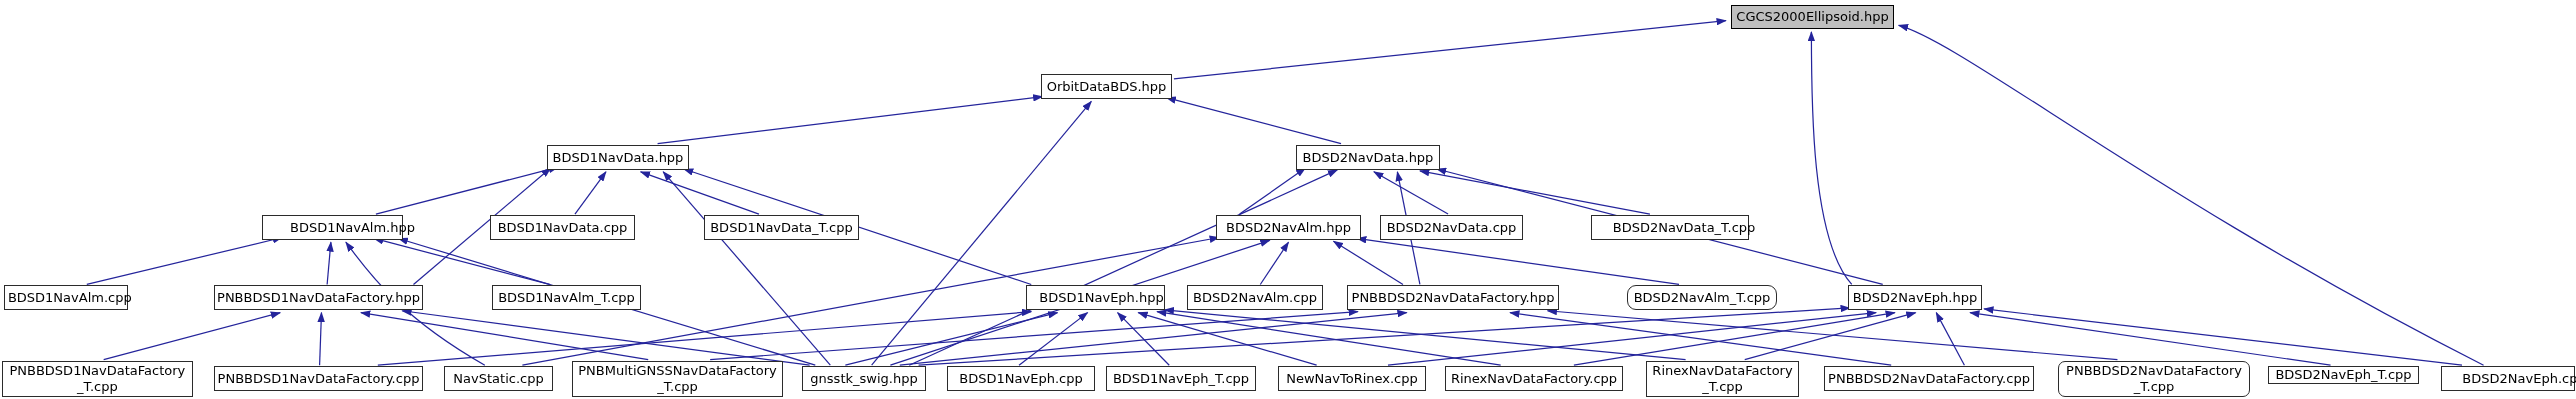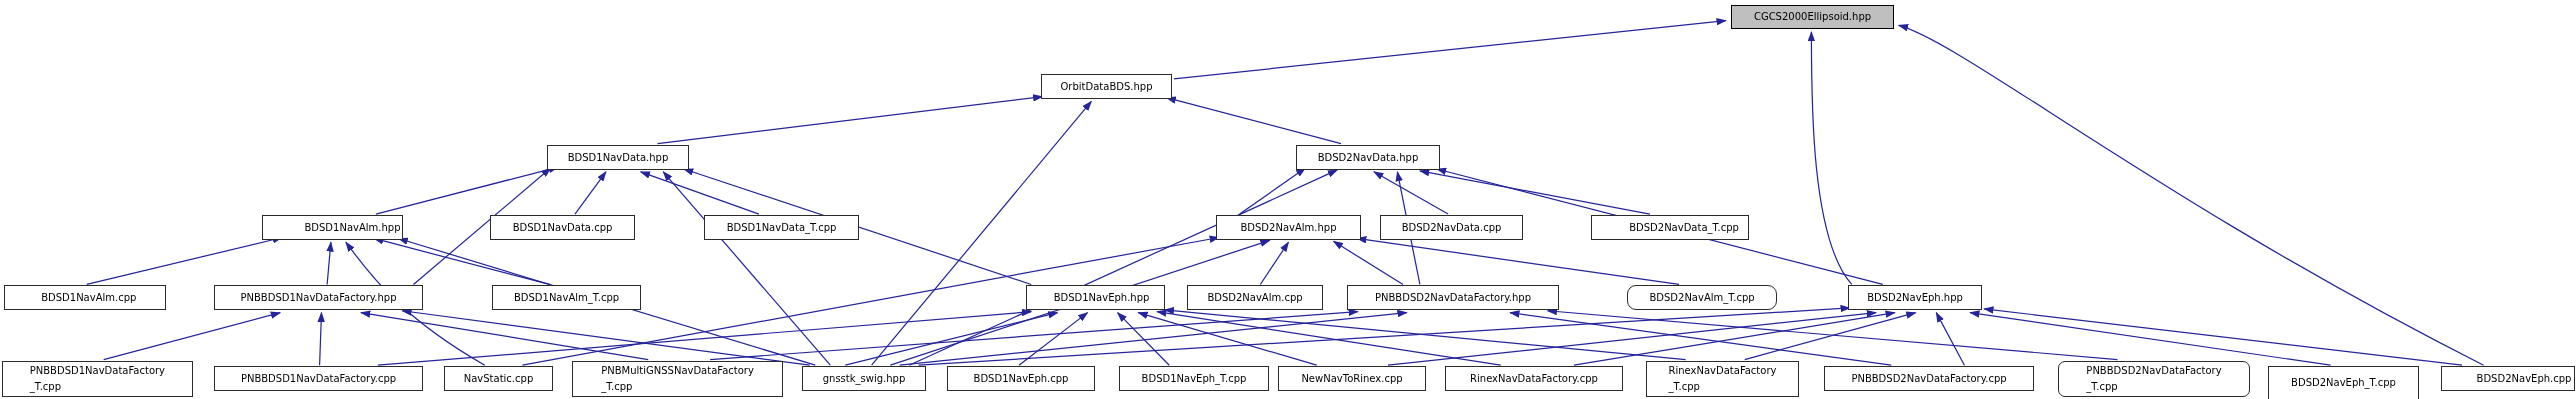--- a/index.html
+++ b/index.html
@@ -1,20 +1,20 @@
 <!DOCTYPE html>
 <html style="font-size:15px"><head>
 <meta charset="utf-8">
 <style>
   html,body{margin:0;padding:0;background:#ffffff;}
   .graph{position:relative;width:2576px;height:399px;background:#ffffff;overflow:hidden;
          font-family:"DejaVu Sans","Liberation Sans",sans-serif;}
   .graph svg{position:absolute;left:0;top:0;}
   .node{position:absolute;box-sizing:border-box;background:#ffffff;border:0.9px solid #2b2b2b;
-        color:#000;font-size:10px;text-align:left;display:flex;align-items:center;
+        color:#000;font-size:13px;text-align:center;display:flex;align-items:center;
         justify-content:center;white-space:pre-line;line-height:16px;cursor:pointer;}
   .node.hl{background:#bfbfbf;border:1.9px solid #000000;}
   .edge{fill:none;stroke-width:1.3px;}
 </style>
 </head>
 <body>
 
 <div class="graph">
   <svg id="edge-layer" width="2576" height="399" viewBox="0 0 2743 425">
     <defs>
@@ -79,41 +79,41 @@
       <div class="node hl" style="left: 1731px; top: 4.7px; width: 163px; height: 24.4px;">CGCS2000Ellipsoid.hpp</div>
       <div class="node" style="left: 1041px; top: 74px; width: 131px; height: 25px;">OrbitDataBDS.hpp</div>
       <div class="node" style="left: 547px; top: 145px; width: 142px; height: 25px;">BDSD1NavData.hpp</div>
       <div class="node" style="left: 1296px; top: 145px; width: 144px; height: 25px;">BDSD2NavData.hpp</div>
       <div class="node" style="left: 262px; top: 215px; width: 141px; height: 25px; padding-left: 40px;">BDSD1NavAlm.hpp</div>
       <div class="node" style="left: 490px; top: 215px; width: 145px; height: 25px;">BDSD1NavData.cpp</div>
       <div class="node" style="left: 704px; top: 215px; width: 155px; height: 25px;">BDSD1NavData_T.cpp</div>
       <div class="node" style="left: 1216px; top: 215px; width: 145px; height: 25px;">BDSD2NavAlm.hpp</div>
       <div class="node" style="left: 1380px; top: 215px; width: 143px; height: 25px;">BDSD2NavData.cpp</div>
       <div class="node" style="left: 1591px; top: 215px; width: 158px; height: 25px; padding-left: 28px;">BDSD2NavData_T.cpp</div>
-      <div class="node" style="left: 3.8px; top: 285px; width: 162px; height: 25px; padding-left: 8px;">BDSD1NavAlm.cpp</div>
+      <div class="node" style="left: 3.8px; top: 285px; width: 124px; height: 25px; padding-left: 8px;">BDSD1NavAlm.cpp</div>
       <div class="node" style="left: 214px; top: 285px; width: 209px; height: 25px;">PNBBDSD1NavDataFactory.hpp</div>
       <div class="node" style="left: 492px; top: 285px; width: 149px; height: 25px;">BDSD1NavAlm_T.cpp</div>
       <div class="node" style="left: 1026px; top: 285px; width: 139px; height: 25px; padding-left: 12px;">BDSD1NavEph.hpp</div>
       <div class="node" style="left: 1187px; top: 285px; width: 136px; height: 25px;">BDSD2NavAlm.cpp</div>
       <div class="node" style="left: 1347px; top: 285px; width: 212px; height: 25px;">PNBBDSD2NavDataFactory.hpp</div>
       <div class="node" style="left: 1627px; top: 285px; width: 150px; height: 25px; border-radius: 9px;">BDSD2NavAlm_T.cpp</div>
       <div class="node" style="left: 1848px; top: 285px; width: 134px; height: 25px;">BDSD2NavEph.hpp</div>
       <div class="node" style="left: 1.9px; top: 361px; width: 191px; height: 36px;">PNBBDSD1NavDataFactory
 _T.cpp</div>
       <div class="node" style="left: 214px; top: 366px; width: 209px; height: 25px;">PNBBDSD1NavDataFactory.cpp</div>
       <div class="node" style="left: 444px; top: 366px; width: 109px; height: 25px;">NavStatic.cpp</div>
       <div class="node" style="left: 572px; top: 361px; width: 211px; height: 36px;">PNBMultiGNSSNavDataFactory
 _T.cpp</div>
       <div class="node" style="left: 802px; top: 366px; width: 124px; height: 25px;">gnsstk_swig.hpp</div>
       <div class="node" style="left: 947px; top: 366px; width: 148px; height: 25px;">BDSD1NavEph.cpp</div>
-      <div class="node" style="left: 1106px; top: 366px; width: 150px; height: 25px; margin-left: 13px;">BDSD1NavEph_T.cpp</div>
+      <div class="node" style="left: 1106px; top: 366px; width: 150px; height: 25px;">BDSD1NavEph_T.cpp</div>
       <div class="node" style="left: 1278px; top: 366px; width: 148px; height: 25px;">NewNavToRinex.cpp</div>
       <div class="node" style="left: 1445px; top: 366px; width: 178px; height: 25px;">RinexNavDataFactory.cpp</div>
       <div class="node" style="left: 1646px; top: 361px; width: 153px; height: 36px;">RinexNavDataFactory
 _T.cpp</div>
       <div class="node" style="left: 1824px; top: 366px; width: 210px; height: 25px;">PNBBDSD2NavDataFactory.cpp</div>
       <div class="node" style="left: 2058px; top: 361px; width: 192px; height: 36px; border-radius: 7px;">PNBBDSD2NavDataFactory
 _T.cpp</div>
-      <div class="node" style="left: 2268px; top: 366px; width: 151px; height: 34px;">BDSD2NavEph_T.cpp</div>
+      <div class="node" style="left: 2268px; top: 366px; width: 151px; height: 18px;">BDSD2NavEph_T.cpp</div>
       <div class="node" style="left: 2441px; top: 366px; width: 134px; height: 25px; padding-left: 32px;">BDSD2NavEph.cpp</div>
     </div>
 </div>
 
 
 </body></html>

